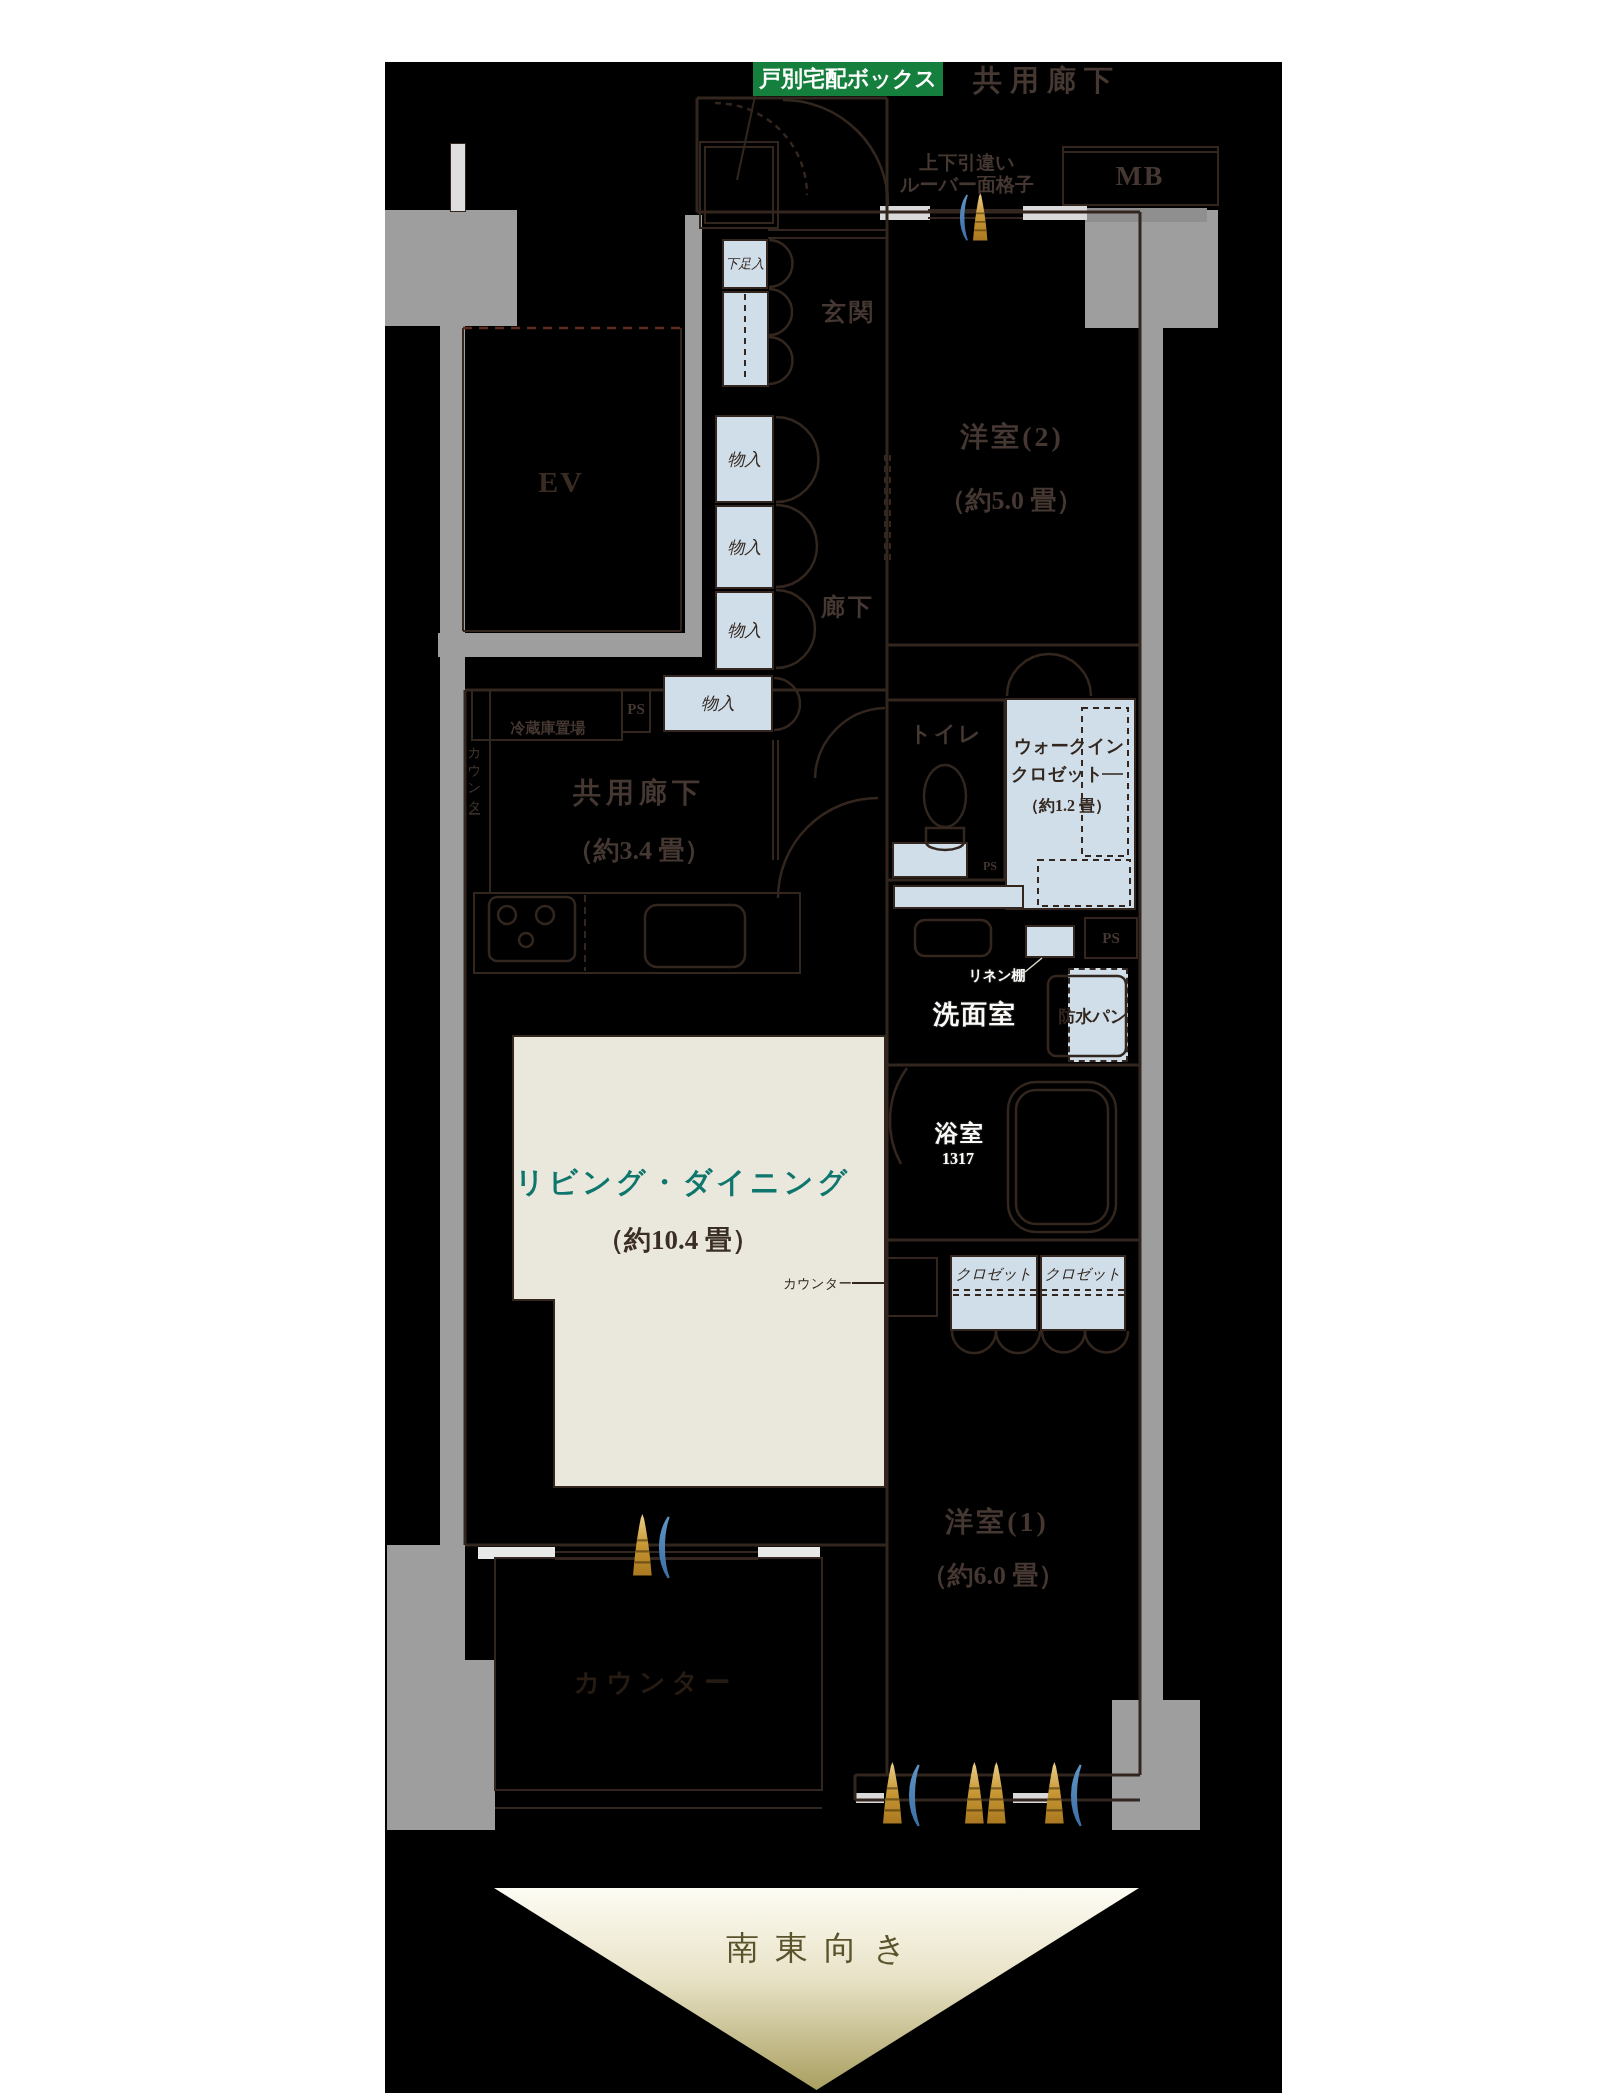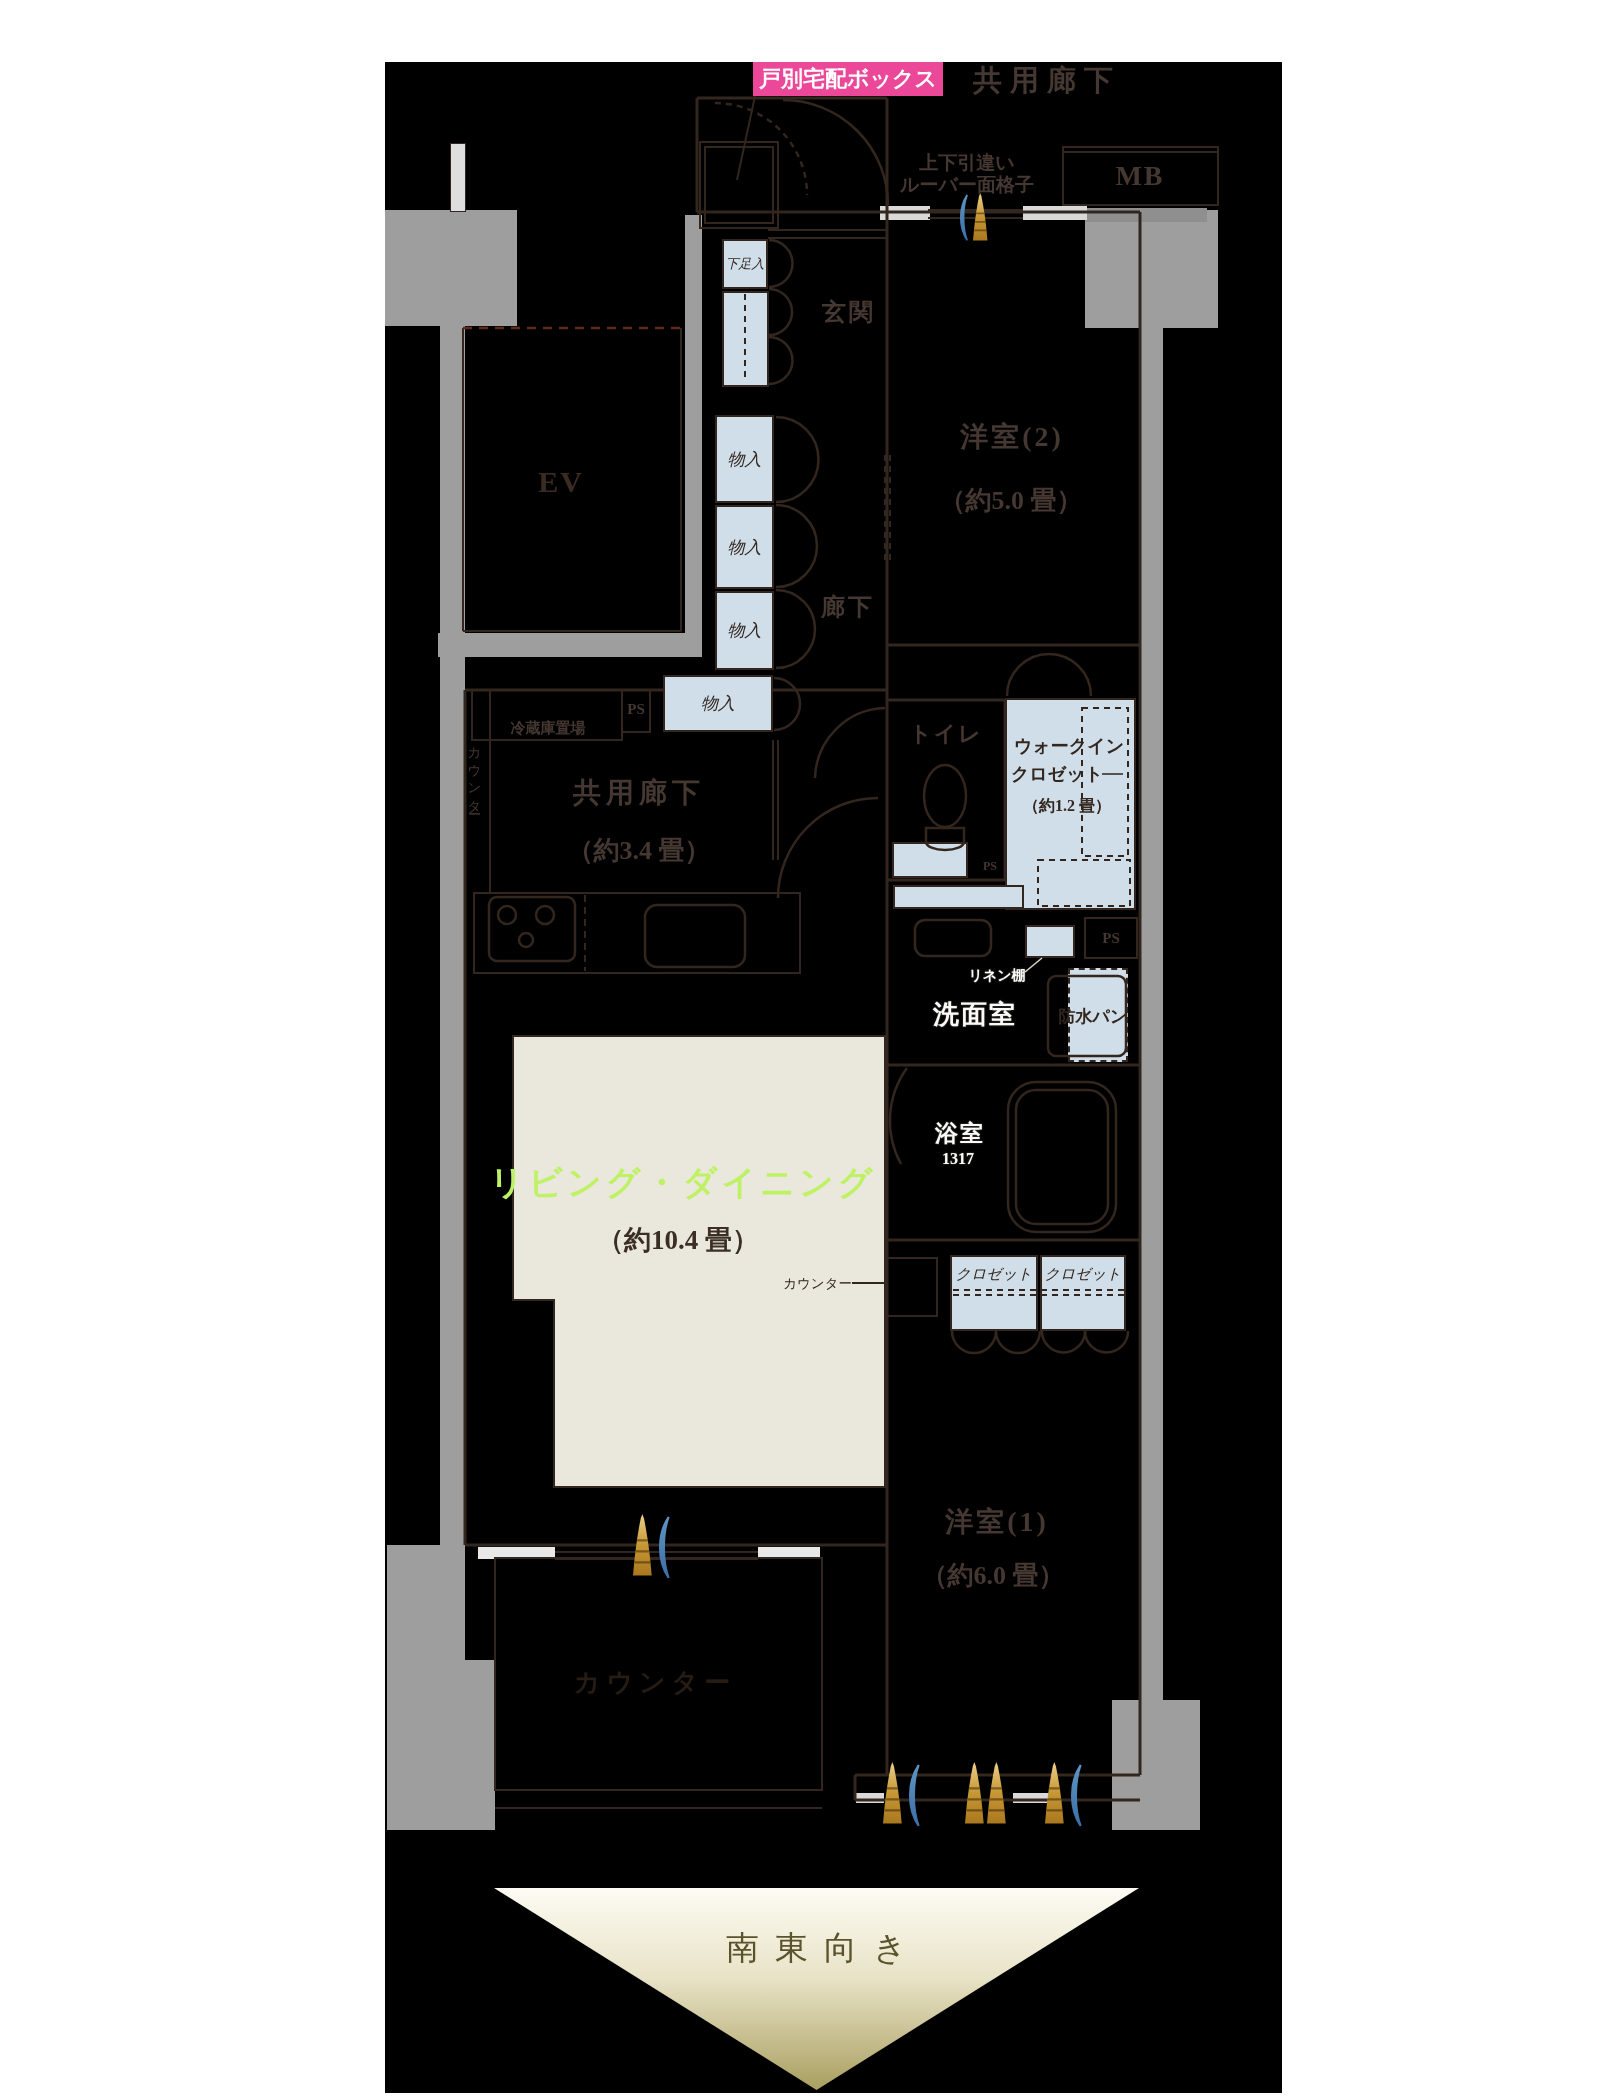--- a/index.html
+++ b/index.html
@@ -10,21 +10,21 @@
   .sill{position:absolute;background:#d9d9d9;}
   .blue{position:absolute;background:#cfdee9;border:2px solid #33261e;box-sizing:border-box;
         display:flex;align-items:center;justify-content:center;}
   .beige{position:absolute;background:#eae8dd;border:2px solid #33261e;box-sizing:border-box;}
   .lbl{position:absolute;color:#453731;white-space:nowrap;z-index:6;}
   .c{transform:translate(-50%,-50%);font-weight:bold;}
   .w{color:#fbfaf6;text-shadow:0 0 2px rgba(255,255,255,.35);}
   .vert{writing-mode:vertical-rl;text-orientation:upright;}
   .boxlbl{color:#33261e;white-space:nowrap;font-style:italic;}
   svg.lines{position:absolute;left:0;top:0;z-index:5;}
-  #gold-tag{position:absolute;background:#ec4899;color:#ffffff;display:flex;align-items:center;justify-content:center;
+  #gold-tag{position:absolute;background:#15803d;color:#ffffff;display:flex;align-items:center;justify-content:center;
             font-family:Liberation Mono, monospace;font-weight:bold;z-index:7;}
   #arrow{position:absolute;left:109px;top:1826px;width:645px;height:202px;z-index:4;
          background:linear-gradient(180deg,#fdfcf4 0%,#e8e2c6 45%,#a99f60 100%);
          clip-path:polygon(0 0,100% 0,50% 100%);}
   #arrow .dir{position:absolute;left:0;top:38px;width:100%;text-align:center;
               color:#5a532b;font-size:33px;letter-spacing:16px;text-indent:16px;}
 </style>
 </head>
 <body>
 
@@ -229,21 +229,21 @@
   <div class="lbl c" style="left:684px;top:684px;font-size:18px;color:#33261e;">ウォークイン</div>
   <div class="lbl c" style="left:672px;top:712px;font-size:18px;color:#33261e;">クロゼット</div>
   <div class="lbl c" style="left:682px;top:744px;font-size:16px;color:#33261e;">（約1.2 畳）</div>
   <div class="lbl c" style="left:726px;top:876px;font-size:15px;">PS</div>
   <div class="lbl c" style="left:605px;top:804px;font-size:12px;">PS</div>
   <div class="lbl c w" style="left:612px;top:914px;font-size:14px;">リネン棚</div>
   <div class="lbl c" style="left:708px;top:954px;font-size:17px;color:#33261e;">防水パン</div>
   <div class="lbl c w" style="left:590px;top:952px;font-size:26px;letter-spacing:2px;">洗面室</div>
   <div class="lbl c w" style="left:575px;top:1071px;font-size:23px;letter-spacing:2px;">浴室</div>
   <div class="lbl c w" style="left:573px;top:1097px;font-size:16px;">1317</div>
-  <div class="lbl c" style="left:298px;top:1121px;font-size:34px;letter-spacing:4px;color:#bef264;">リビング・ダイニング</div>
+  <div class="lbl c" style="left:298px;top:1121px;font-size:29px;letter-spacing:4px;color:#0f766e;">リビング・ダイニング</div>
   <div class="lbl c" style="left:293px;top:1178px;font-size:27px;color:#3b2e25;">（約10.4 畳）</div>
   <div class="lbl" style="left:360px;top:1213px;width:107px;text-align:right;font-size:13.5px;color:#33261e;">カウンター</div>
   <div class="lbl c" style="left:612px;top:1460px;font-size:28px;letter-spacing:3px;">洋室(1)</div>
   <div class="lbl c" style="left:608px;top:1513px;font-size:26px;">（約6.0 畳）</div>
   <div class="lbl c" style="left:270px;top:1620px;font-size:26px;letter-spacing:6px;color:#271c13;">カウンター</div>
 
   <div id="arrow">
     <div class="dir">南東向き</div>
   </div>
 

